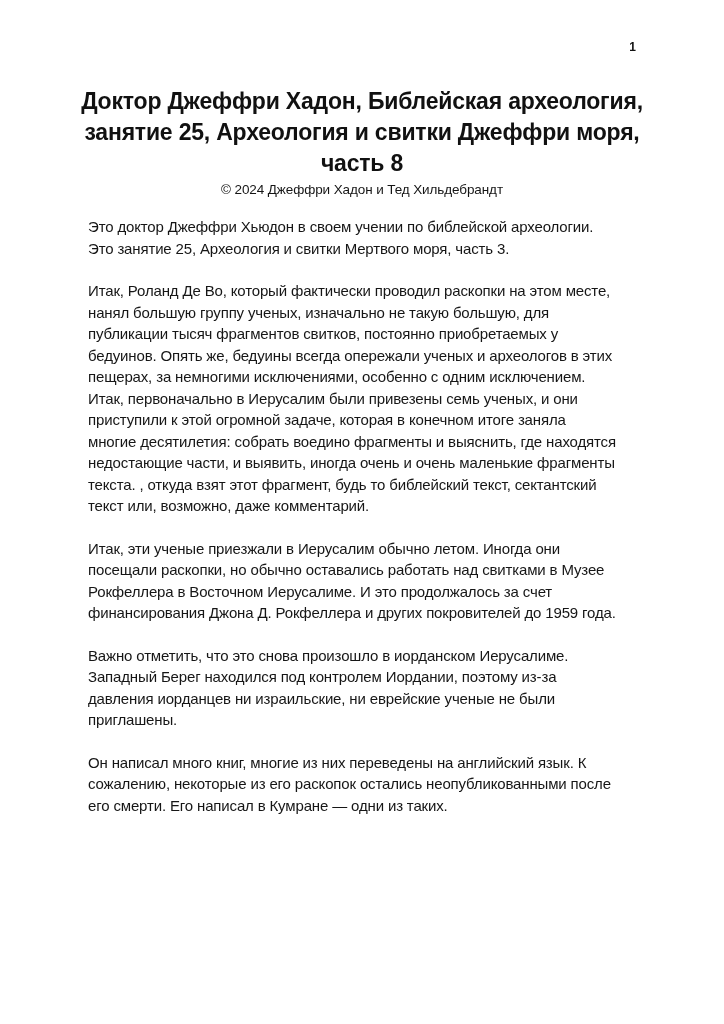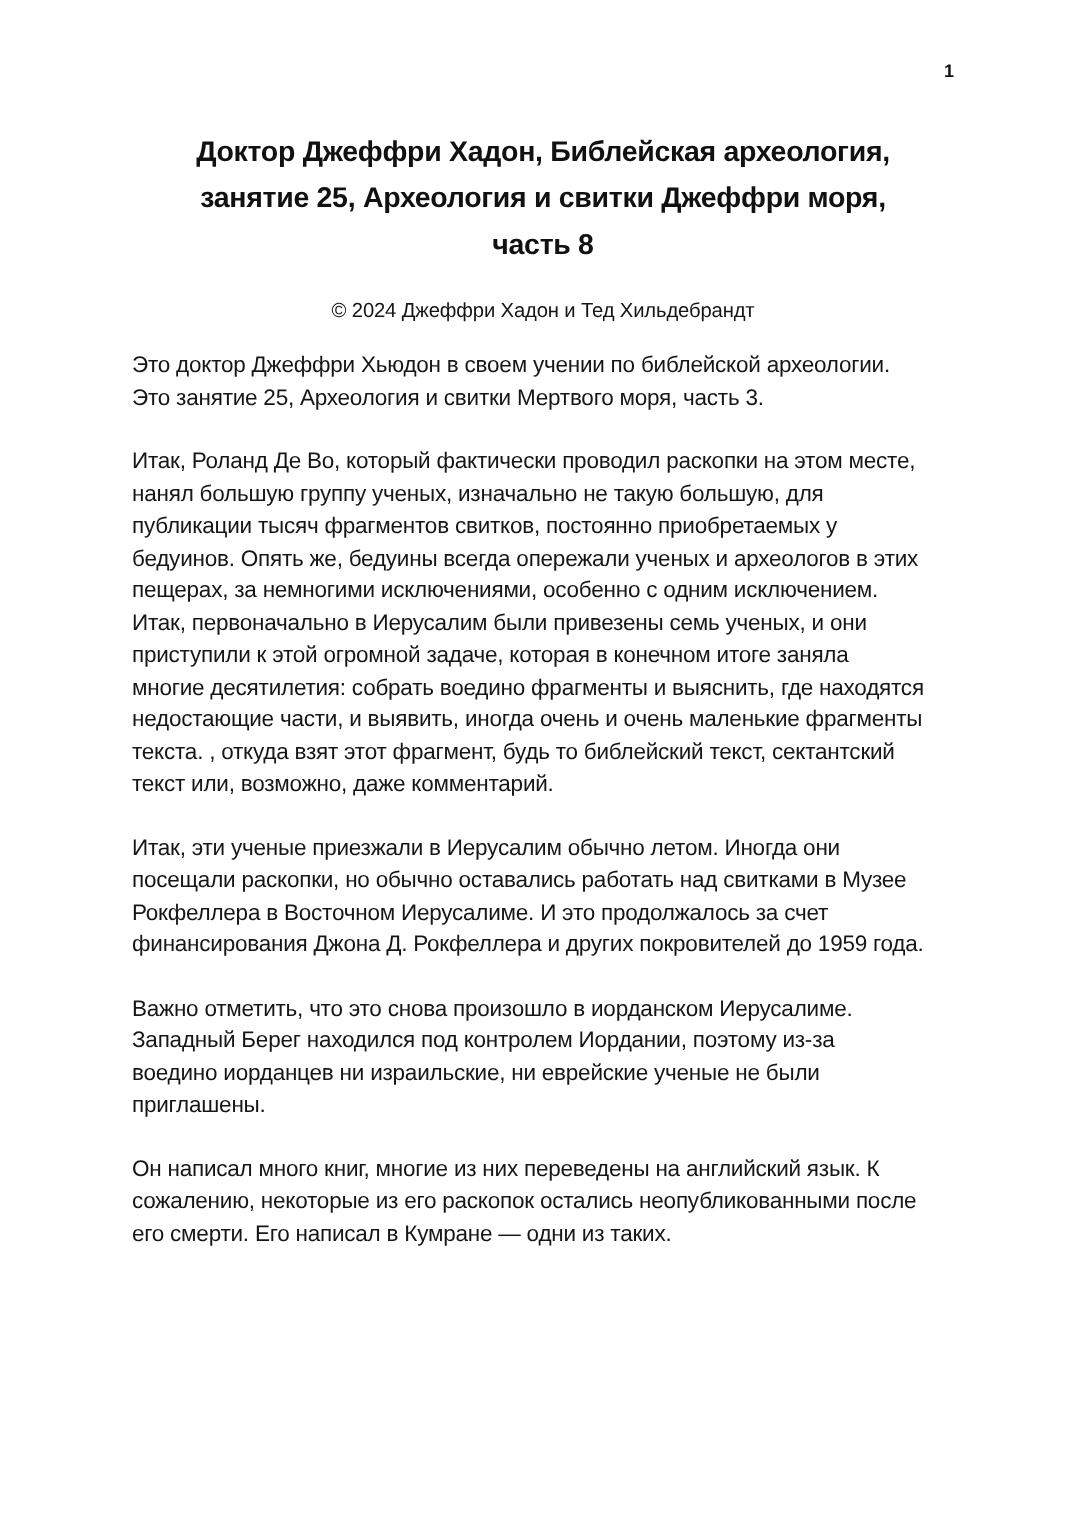--- a/index.html
+++ b/index.html
@@ -26,33 +26,33 @@
     font-weight: 600;
     color: #111111;
   }
 
   .doc-header {
     padding-top: 86px;
     text-align: center;
   }
 
   .doc-title {
-    font-size: 19px;
+    font-size: 23px;
     font-weight: 700;
     line-height: 31px;
     letter-spacing: -0.2px;
     color: #111111;
   }
 
   .doc-title .title-line {
     display: block;
   }
 
   .copyright {
-    margin-top: 18px;
+    margin-top: 1px;
     font-size: 13.5px;
     line-height: 19px;
     letter-spacing: -0.1px;
     color: #151515;
   }
 
   .doc-body {
     padding: 17px 108px 0 88px;
   }
 
@@ -78,17 +78,17 @@
       <span class="title-line">занятие 25, Археология и свитки Джеффри моря,</span>
       <span class="title-line">часть 8</span>
     </h1>
     <div class="copyright">© 2024 Джеффри Хадон и Тед Хильдебрандт</div>
   </header>
 
   <main class="doc-body">
     <p>Это доктор Джеффри Хьюдон в своем учении по библейской археологии. Это занятие 25, Археология и свитки Мертвого моря, часть 3.</p>
     <p>Итак, Роланд Де Во, который фактически проводил раскопки на этом месте, нанял большую группу ученых, изначально не такую большую, для публикации тысяч фрагментов свитков, постоянно приобретаемых у бедуинов. Опять же, бедуины всегда опережали ученых и археологов в этих пещерах, за немногими исключениями, особенно с одним исключением. Итак, первоначально в Иерусалим были привезены семь ученых, и они приступили к этой огромной задаче, которая в конечном итоге заняла многие десятилетия: собрать воедино фрагменты и выяснить, где находятся недостающие части, и выявить, иногда очень и очень маленькие фрагменты текста. , откуда взят этот фрагмент, будь то библейский текст, сектантский текст или, возможно, даже комментарий.</p>
     <p>Итак, эти ученые приезжали в Иерусалим обычно летом. Иногда они посещали раскопки, но обычно оставались работать над свитками в Музее Рокфеллера в Восточном Иерусалиме. И это продолжалось за счет финансирования Джона Д. Рокфеллера и других покровителей до 1959 года.</p>
-    <p>Важно отметить, что это снова произошло в иорданском Иерусалиме. Западный Берег находился под контролем Иордании, поэтому из-за воедино иорданцев ни израильские, ни еврейские ученые не были приглашены.</p>
+    <p>Важно отметить, что это снова произошло в иорданском Иерусалиме. Западный Берег находился под контролем Иордании, поэтому из-за давления иорданцев ни израильские, ни еврейские ученые не были приглашены.</p>
     <p>Он написал много книг, многие из них переведены на английский язык. К сожалению, некоторые из его раскопок остались неопубликованными после его смерти. Его написал в Кумране — одни из таких.</p>
   </main>
 
 </div>
 
 </body></html>

